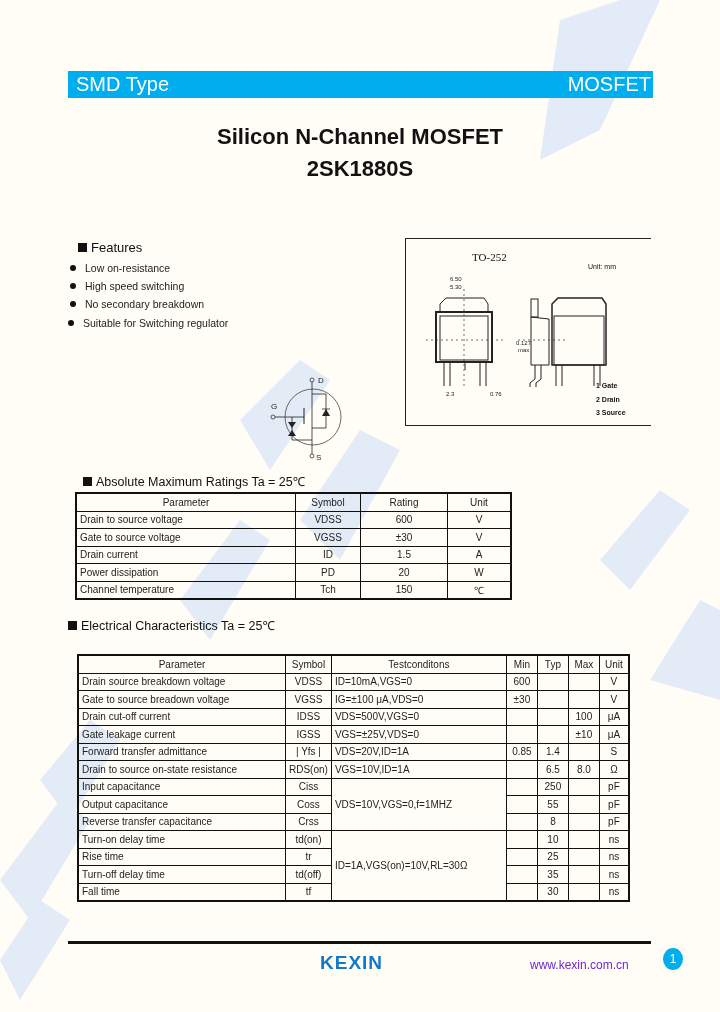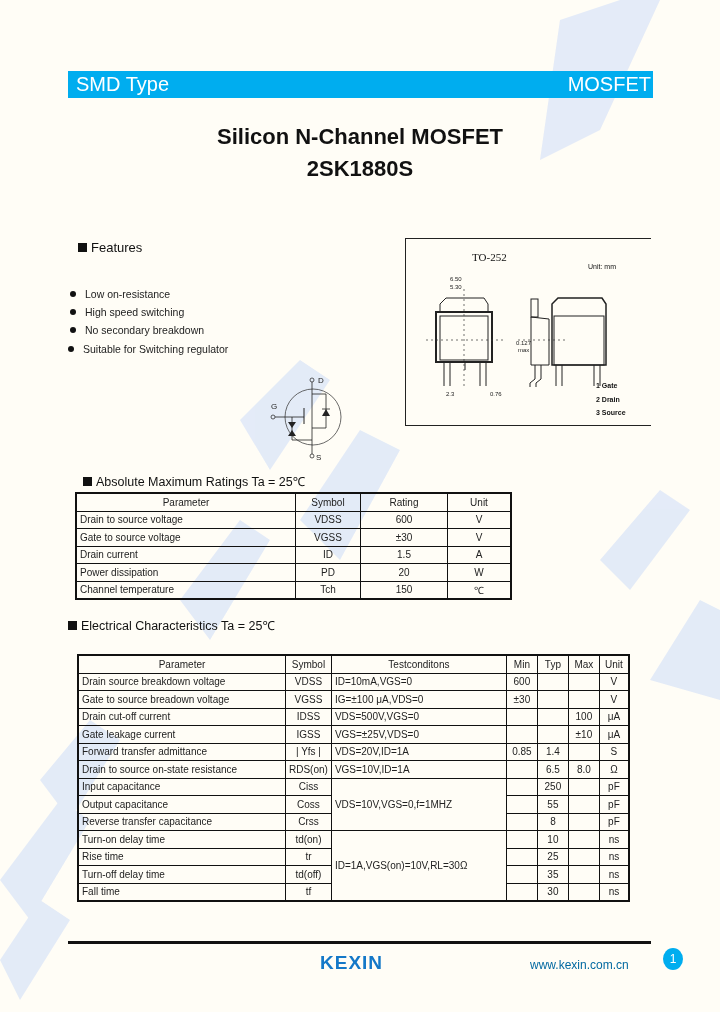--- a/index.html
+++ b/index.html
@@ -6,32 +6,32 @@
   body{width:720px;height:1012px;background:#fffdf6;position:relative;overflow:hidden;font-family:"Liberation Sans",sans-serif;color:#111;}
   .wm{position:absolute;left:0;top:0;width:720px;height:1012px;pointer-events:none;z-index:0;}
   .content{position:absolute;left:0;top:0;width:648px;height:1012px;z-index:1;}
   .banner{position:absolute;left:68px;top:71px;width:585px;height:27px;background:#00adef;color:#fff;}
   .banner .l{position:absolute;left:8px;top:2px;font-size:20px;}
   .banner .r{position:absolute;right:2px;top:2px;font-size:20px;}
   .title{position:absolute;left:0;width:720px;text-align:center;font-weight:bold;font-size:22px;}
   .t1{top:124px;} .t2{top:156px;}
   .feat-h{position:absolute;left:70px;top:240px;font-size:13px;padding-left:8px;}
   .sq{display:inline-block;width:9px;height:9px;background:#111;margin-right:4px;vertical-align:0;}
-  .feat{position:absolute;left:70px;font-size:10.5px;color:#222;margin-top:26px;}
+  .feat{position:absolute;left:70px;font-size:10.5px;color:#222;}
   .feat .dot{display:inline-block;width:6px;height:6px;border-radius:50%;background:#111;margin-right:9px;vertical-align:1px;}
   .pkg{position:absolute;left:405px;top:238px;width:245px;height:186px;border-left:1px solid #222;border-top:1px solid #222;border-bottom:1px solid #222;}
   .sec-h{position:absolute;left:68px;font-size:12.5px;}
   table{border-collapse:collapse;position:absolute;font-size:10px;}
   td,th{border:1px solid #111;height:16.5px;padding:0 3px;font-weight:normal;color:#222;}
   .c{text-align:center;}
   .tbl1{left:75px;top:492px;width:437px;border:2px solid #111;}
   .tbl2{left:77px;top:654px;width:553px;border:2px solid #111;}
   .footline{position:absolute;left:68px;top:941px;width:583px;height:3px;background:#111;}
   .logo{position:absolute;left:320px;top:952px;font-size:19px;font-weight:bold;color:#1478c8;letter-spacing:1px;}
-  .url{position:absolute;left:530px;top:958px;font-size:12px;color:#0369a1;}
+  .url{position:absolute;left:530px;top:958px;font-size:12px;color:#6d28d9;}
   .pg{position:absolute;left:663px;top:948px;width:20px;height:22px;border-radius:50%;background:#00adef;color:#fff;font-size:12px;text-align:center;line-height:22px;}
 </style>
 </head>
 <body>
 
 <svg class="wm" viewBox="0 0 720 1012">
   <g fill="#dfe8f8" opacity="0.85">
     <polygon points="560,20 620,0 660,0 600,130 540,160"></polygon>
     <polygon points="240,420 300,360 330,380 270,470"></polygon>
     <polygon points="300,520 360,430 400,450 340,560"></polygon>

